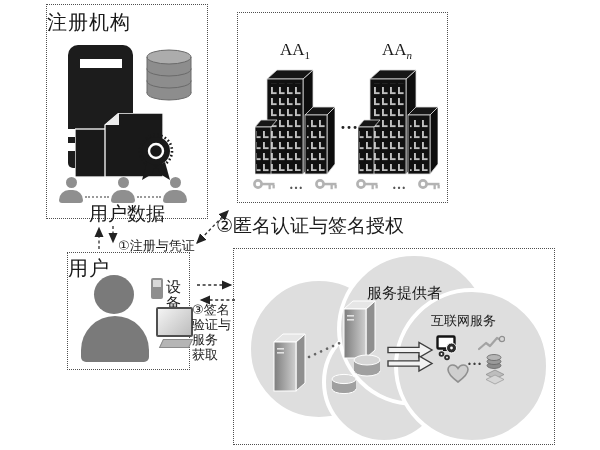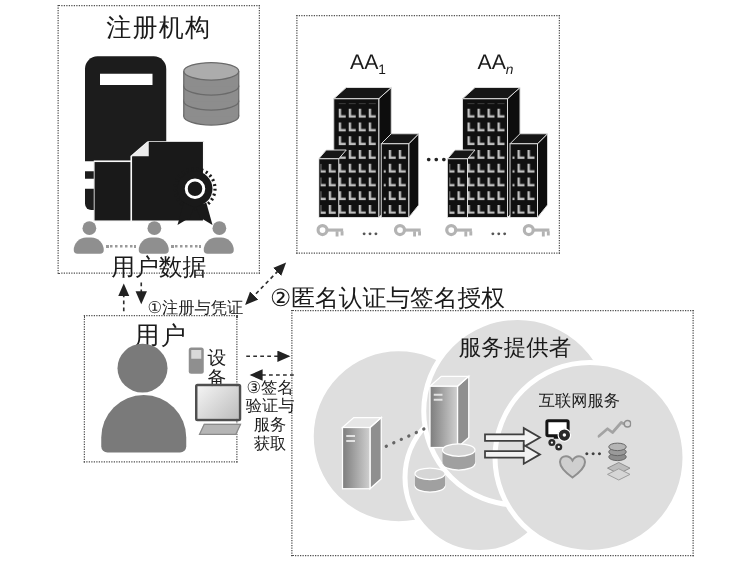--- a/index.html
+++ b/index.html
@@ -1,37 +1,37 @@
 <!DOCTYPE html>
 <html><head>
 <meta charset="utf-8">
 <style>
   html,body{margin:0;padding:0;background:#fff;}
   .canvas{position:relative;width:600px;height:450px;background:#fff;overflow:hidden;
           font-family:"Liberation Serif","DejaVu Serif",serif;color:#1a1a1a;}
   .box{position:absolute;border:1.6px dotted #4f4f4f;box-sizing:border-box;background:transparent;}
-  .box-title{position:absolute;left:0;right:0;top:4px;text-align:center;font-size:20px;letter-spacing:1px;}
+  .box-title{position:absolute;left:0;right:0;top:4px;text-align:left;font-size:20px;letter-spacing:1px;}
   
   #reg{left:46px;top:4px;width:162px;height:215px;}
   .server-tower{position:absolute;left:21px;top:40px;width:65px;height:123px;background:#1c1c1c;
                 border-radius:10px 10px 5px 5px;}
   .server-slot{position:absolute;left:12px;top:14px;width:42px;height:9px;background:#fff;}
   .server-notch{position:absolute;left:0;width:15px;height:8px;background:#fff;}
   .db-svg{position:absolute;left:97px;top:42px;}
   .db-label{position:absolute;left:94px;top:94px;width:60px;text-align:center;font-size:16px;}
   .cert-svg{position:absolute;left:28px;top:108px;}
   .people-row{position:absolute;left:12px;top:172px;width:128px;display:flex;align-items:flex-end;}
   .person{position:relative;width:24px;height:26px;flex:none;}
   .person::before{content:"";position:absolute;left:6.5px;top:0;width:11px;height:11px;border-radius:50%;background:#8f8f8f;}
   .person::after{content:"";position:absolute;left:0;bottom:0;width:24px;height:13px;border-radius:10px 10px 3px 3px;background:#8f8f8f;}
   .pdots{flex:1;height:0;border-bottom:2px dotted #9a9a9a;margin:0 2px 5px 2px;}
   .user-data-label{position:absolute;left:0;right:0;top:196px;text-align:center;font-size:19px;}
   
   #auth{left:237px;top:12px;width:211px;height:191px;}
-  .aa-label{position:absolute;top:27px;font-size:17px;font-family:Liberation Sans, sans-serif;}
+  .aa-label{position:absolute;top:27px;font-size:17px;font-family:Liberation Serif, serif;}
   .aa-label sub{font-size:11px;}
   #aan sub{font-style:italic;}
   .cluster{position:absolute;width:80px;height:113px;}
   .cluster-ellipsis{position:absolute;left:96px;top:100px;width:30px;text-align:center;
                     font-size:18px;font-weight:bold;color:#222;}
   .keys-row{position:absolute;width:86px;display:flex;align-items:center;justify-content:space-between;}
   .keys-ellipsis{font-size:14px;font-weight:bold;color:#555;line-height:10px;}
   
   #user{left:67px;top:252px;width:123px;height:118px;}
   #user .box-title{top:2px;font-size:20px;}
@@ -41,30 +41,30 @@
   .phone{position:absolute;left:83px;top:25px;width:12px;height:21px;background:#8f8f8f;border-radius:2px;}
   .phone::before{content:"";position:absolute;left:2px;top:2px;width:8px;height:7px;background:#d9d9d9;}
   .device-label{position:absolute;left:97px;top:26px;width:17px;font-size:15px;line-height:16px;text-align:center;}
   .monitor{position:absolute;left:88px;top:54px;width:33px;height:26px;border:2px solid #4f4f4f;border-radius:2px;
            background:linear-gradient(135deg,#f4f4f4 0%,#bdbdbd 100%);}
   .keyboard{position:absolute;left:93px;top:86px;width:28px;height:7px;background:#b5b5b5;border:1px solid #8a8a8a;
             transform:skewX(-25deg);}
   
   #svc{left:233px;top:248px;width:322px;height:197px;}
   .svc-svg{position:absolute;left:0;top:0;}
-  .provider-title{position:absolute;left:133px;top:17px;font-size:18px;white-space:nowrap;}
+  .provider-title{position:absolute;left:133px;top:35px;font-size:15px;white-space:nowrap;}
   .internet-label{position:absolute;left:197px;top:63px;font-size:13px;white-space:nowrap;}
   .svc-icon{position:absolute;}
   .svc-ellipsis{position:absolute;left:233px;top:103px;font-size:15px;font-weight:bold;color:#3f3f3f;}
   
   .routes{position:absolute;left:0;top:0;pointer-events:none;}
   .edge-label{position:absolute;font-family:"Liberation Serif","DejaVu Sans",serif;}
   #e1{left:118px;top:238px;font-size:13px;line-height:15px;}
-  #e2{left:216px;top:226px;font-size:19px;white-space:nowrap;}
-  #e3{left:192px;top:302px;width:48px;font-size:13px;line-height:15px;text-align:center;}
+  #e2{left:216px;top:213px;font-size:19px;white-space:nowrap;}
+  #e3{left:192px;top:302px;width:48px;font-size:13px;line-height:15px;}
 </style>
 </head>
 <body>
 
 <div class="canvas">
 
   <svg width="0" height="0" style="position:absolute" aria-hidden="true">
     <defs>
       <pattern id="winL" patternUnits="userSpaceOnUse" width="8" height="11">
         <rect x="0" y="0" width="1.9" height="7" fill="#c0c0c0"></rect>

